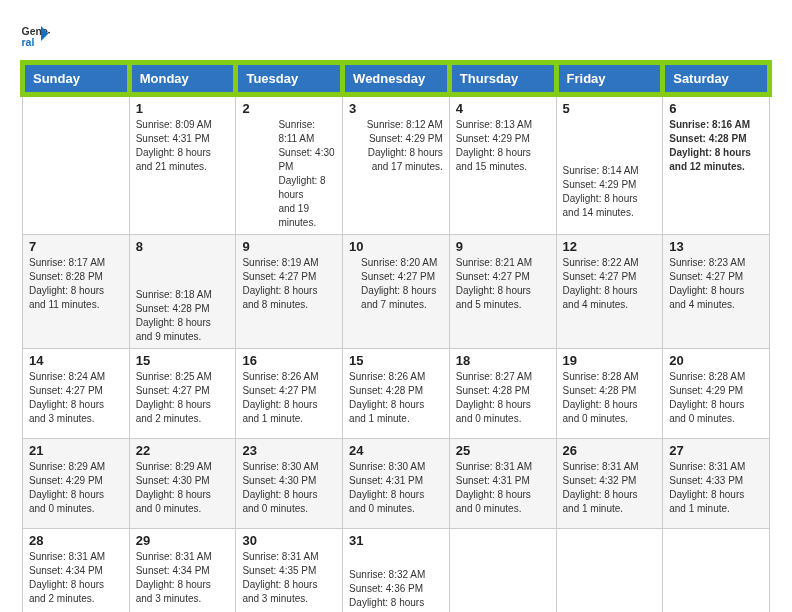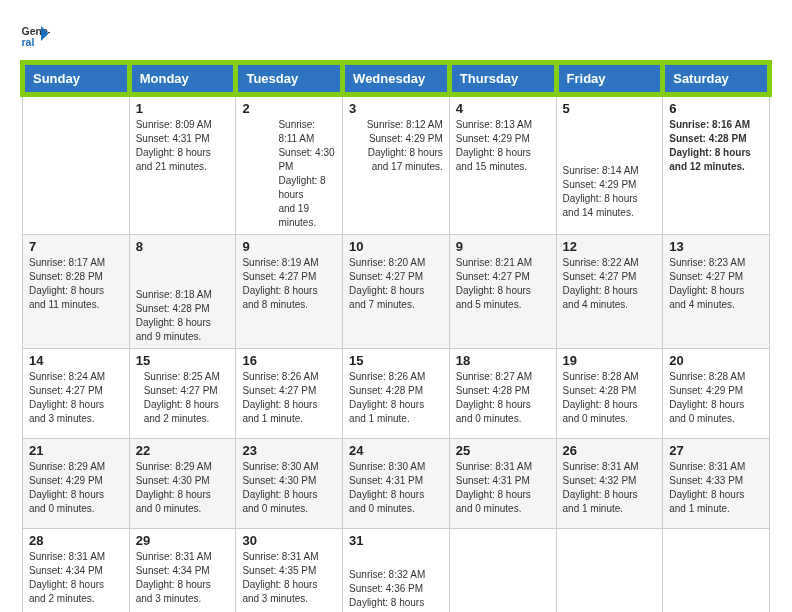--- a/index.html
+++ b/index.html
@@ -182,21 +182,21 @@
         </td>
         <td>
           <span class="day-num">9</span>
           <div class="cell-info" style="white-space: pre-line;">Sunrise: 8:19 AM
 Sunset: 4:27 PM
 Daylight: 8 hours
 and 8 minutes.</div>
         </td>
         <td>
           <span class="day-num">10</span>
-          <div class="cell-info" style="white-space: pre-line;">Sunrise: 8:20 AM
+          <div class="cell-info" style="white-space: pre-line; margin-left: 12px;">Sunrise: 8:20 AM
 Sunset: 4:27 PM
 Daylight: 8 hours
 and 7 minutes.</div>
         </td>
         <td>
           <span class="day-num">9</span>
           <div class="cell-info" style="white-space: pre-line;">Sunrise: 8:21 AM
 Sunset: 4:27 PM
 Daylight: 8 hours
 and 5 minutes.</div>
@@ -219,21 +219,21 @@
       <tr>
         <td>
           <span class="day-num">14</span>
           <div class="cell-info" style="white-space: pre-line;">Sunrise: 8:24 AM
 Sunset: 4:27 PM
 Daylight: 8 hours
 and 3 minutes.</div>
         </td>
         <td>
           <span class="day-num">15</span>
-          <div class="cell-info" style="white-space: pre-line; margin-left: 8px;">Sunrise: 8:25 AM
+          <div class="cell-info" style="white-space: pre-line;">Sunrise: 8:25 AM
 Sunset: 4:27 PM
 Daylight: 8 hours
 and 2 minutes.</div>
         </td>
         <td>
           <span class="day-num">16</span>
           <div class="cell-info" style="white-space: pre-line;">Sunrise: 8:26 AM
 Sunset: 4:27 PM
 Daylight: 8 hours
 and 1 minute.</div>

